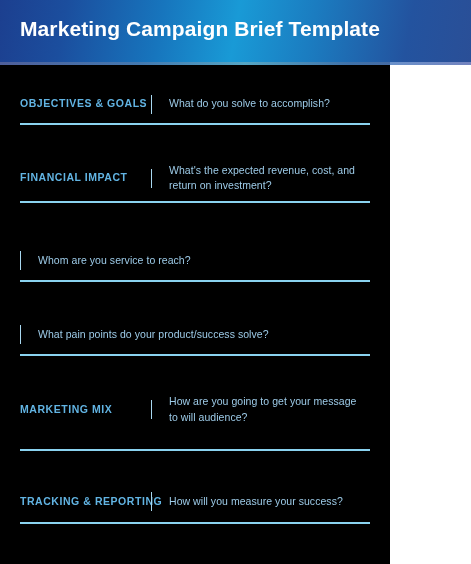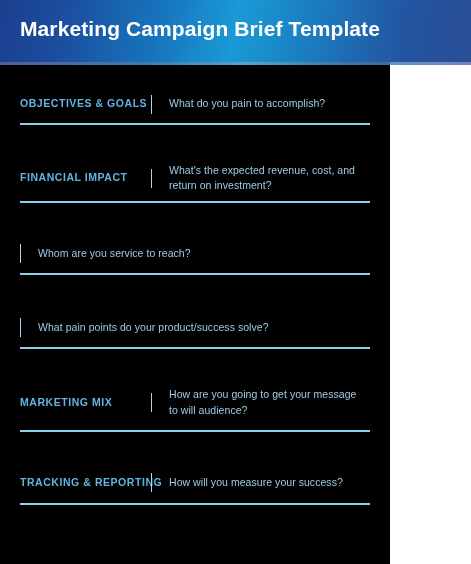--- a/index.html
+++ b/index.html
@@ -97,44 +97,44 @@
     font-size: 10.5px;
     font-weight: normal;
     color: #9dcbe8;
     line-height: 1.45;
     letter-spacing: 0.05px;
     padding-right: 4px;
   }
 
   
   .row.r1 { padding-top: 10px; padding-bottom: 6px; margin-bottom: 26px; }
-  .row.r2 { padding-top: 12px; padding-bottom: 8px; margin-bottom: 25px; }
+  .row.r2 { padding-top: 12px; padding-bottom: 8px; margin-bottom: 32px; }
   .row.r3 { padding-top: 12px; padding-bottom: 7px; margin-bottom: 27px; }
   .row.r4 { padding-top: 12px; padding-bottom: 7px; margin-bottom: 26px; }
-  .row.r5 { padding-top: 12px; padding-bottom: 12px; margin-bottom: 26px; }
+  .row.r5 { padding-top: 12px; padding-bottom: 24px; margin-bottom: 26px; }
   .row.r6 { padding-top: 12px; padding-bottom: 7px; margin-bottom: 26px; }
   .row.r7 { padding-top: 12px; padding-bottom: 7px; margin-bottom: 0; }
 </style>
 </head>
 <body>
 
 <div class="page">
 
   <div class="header">
     <div class="header-title">Marketing Campaign Brief Template</div>
   </div>
   <div class="header-underline"></div>
 
   <div class="rows">
 
     <div class="row r1">
       <div class="row-inner">
         <div class="row-label">OBJECTIVES &amp; GOALS</div>
         <div class="row-divider"></div>
-        <div class="row-prompt">What do you pain to accomplish?</div>
+        <div class="row-prompt">What do you solve to accomplish?</div>
       </div>
     </div>
 
     <div class="row r2">
       <div class="row-inner">
         <div class="row-label">FINANCIAL IMPACT</div>
         <div class="row-divider"></div>
         <div class="row-prompt">What's the expected revenue, cost, and return on investment?</div>
       </div>
     </div>

